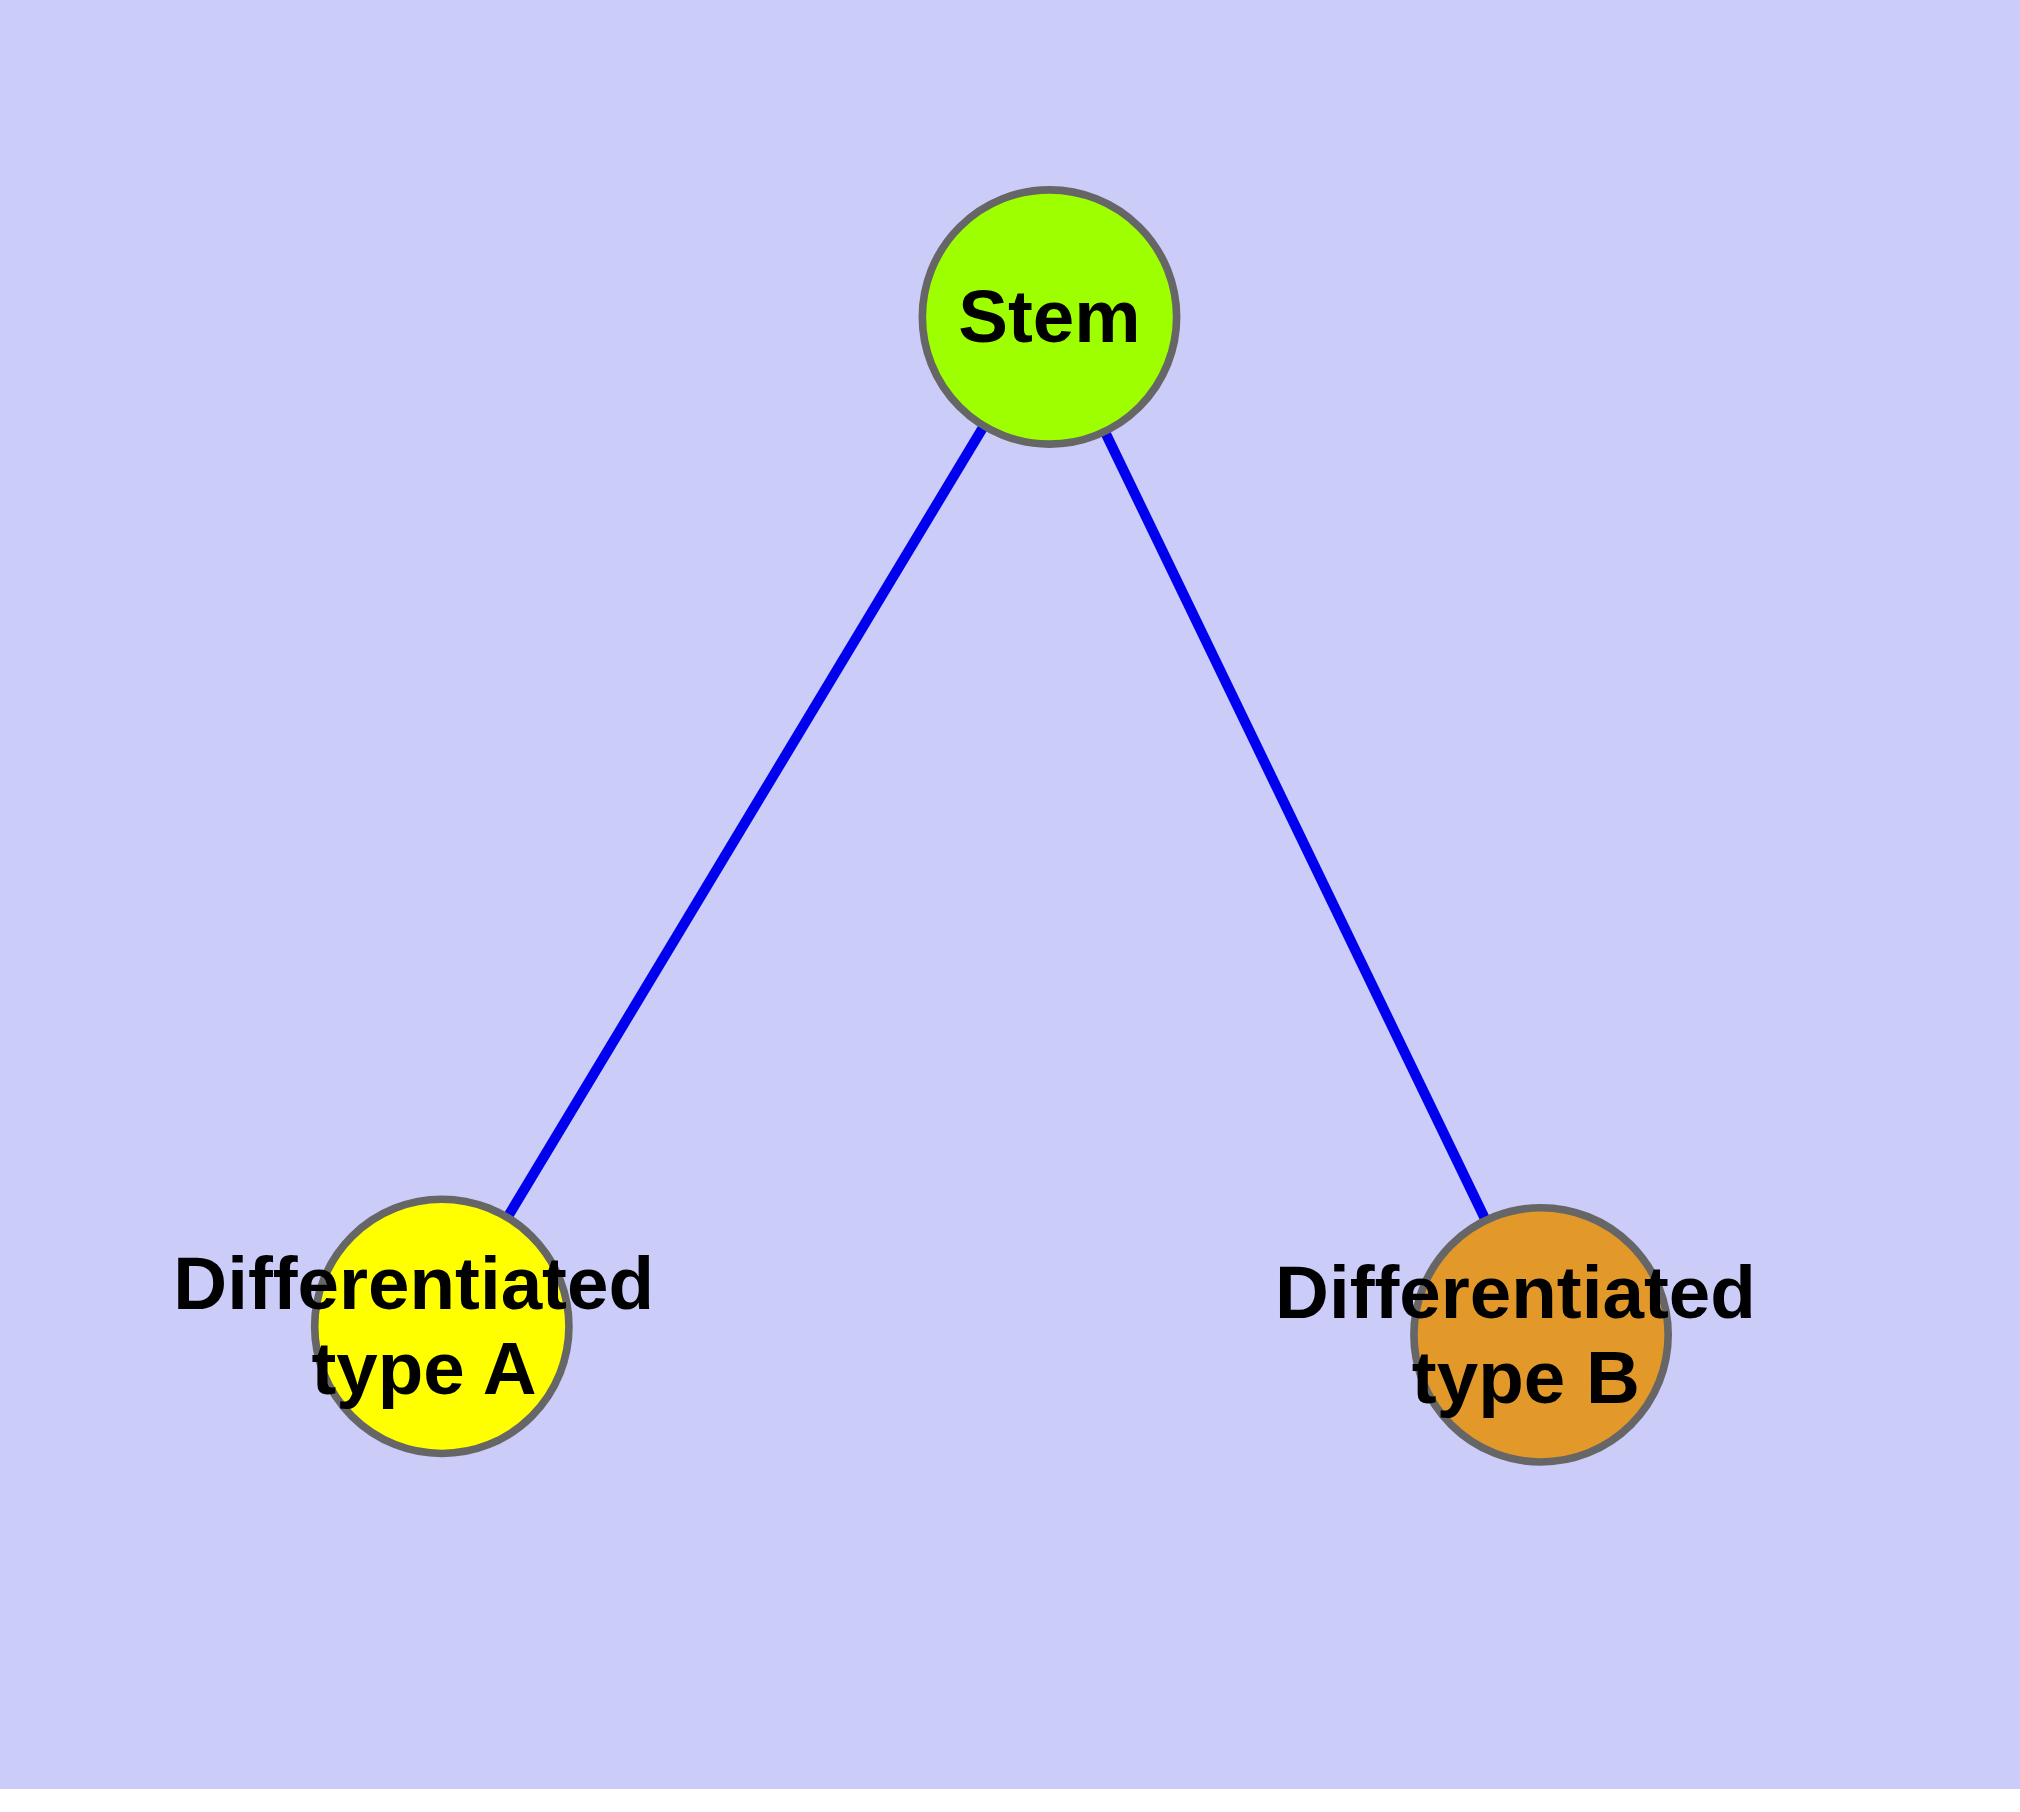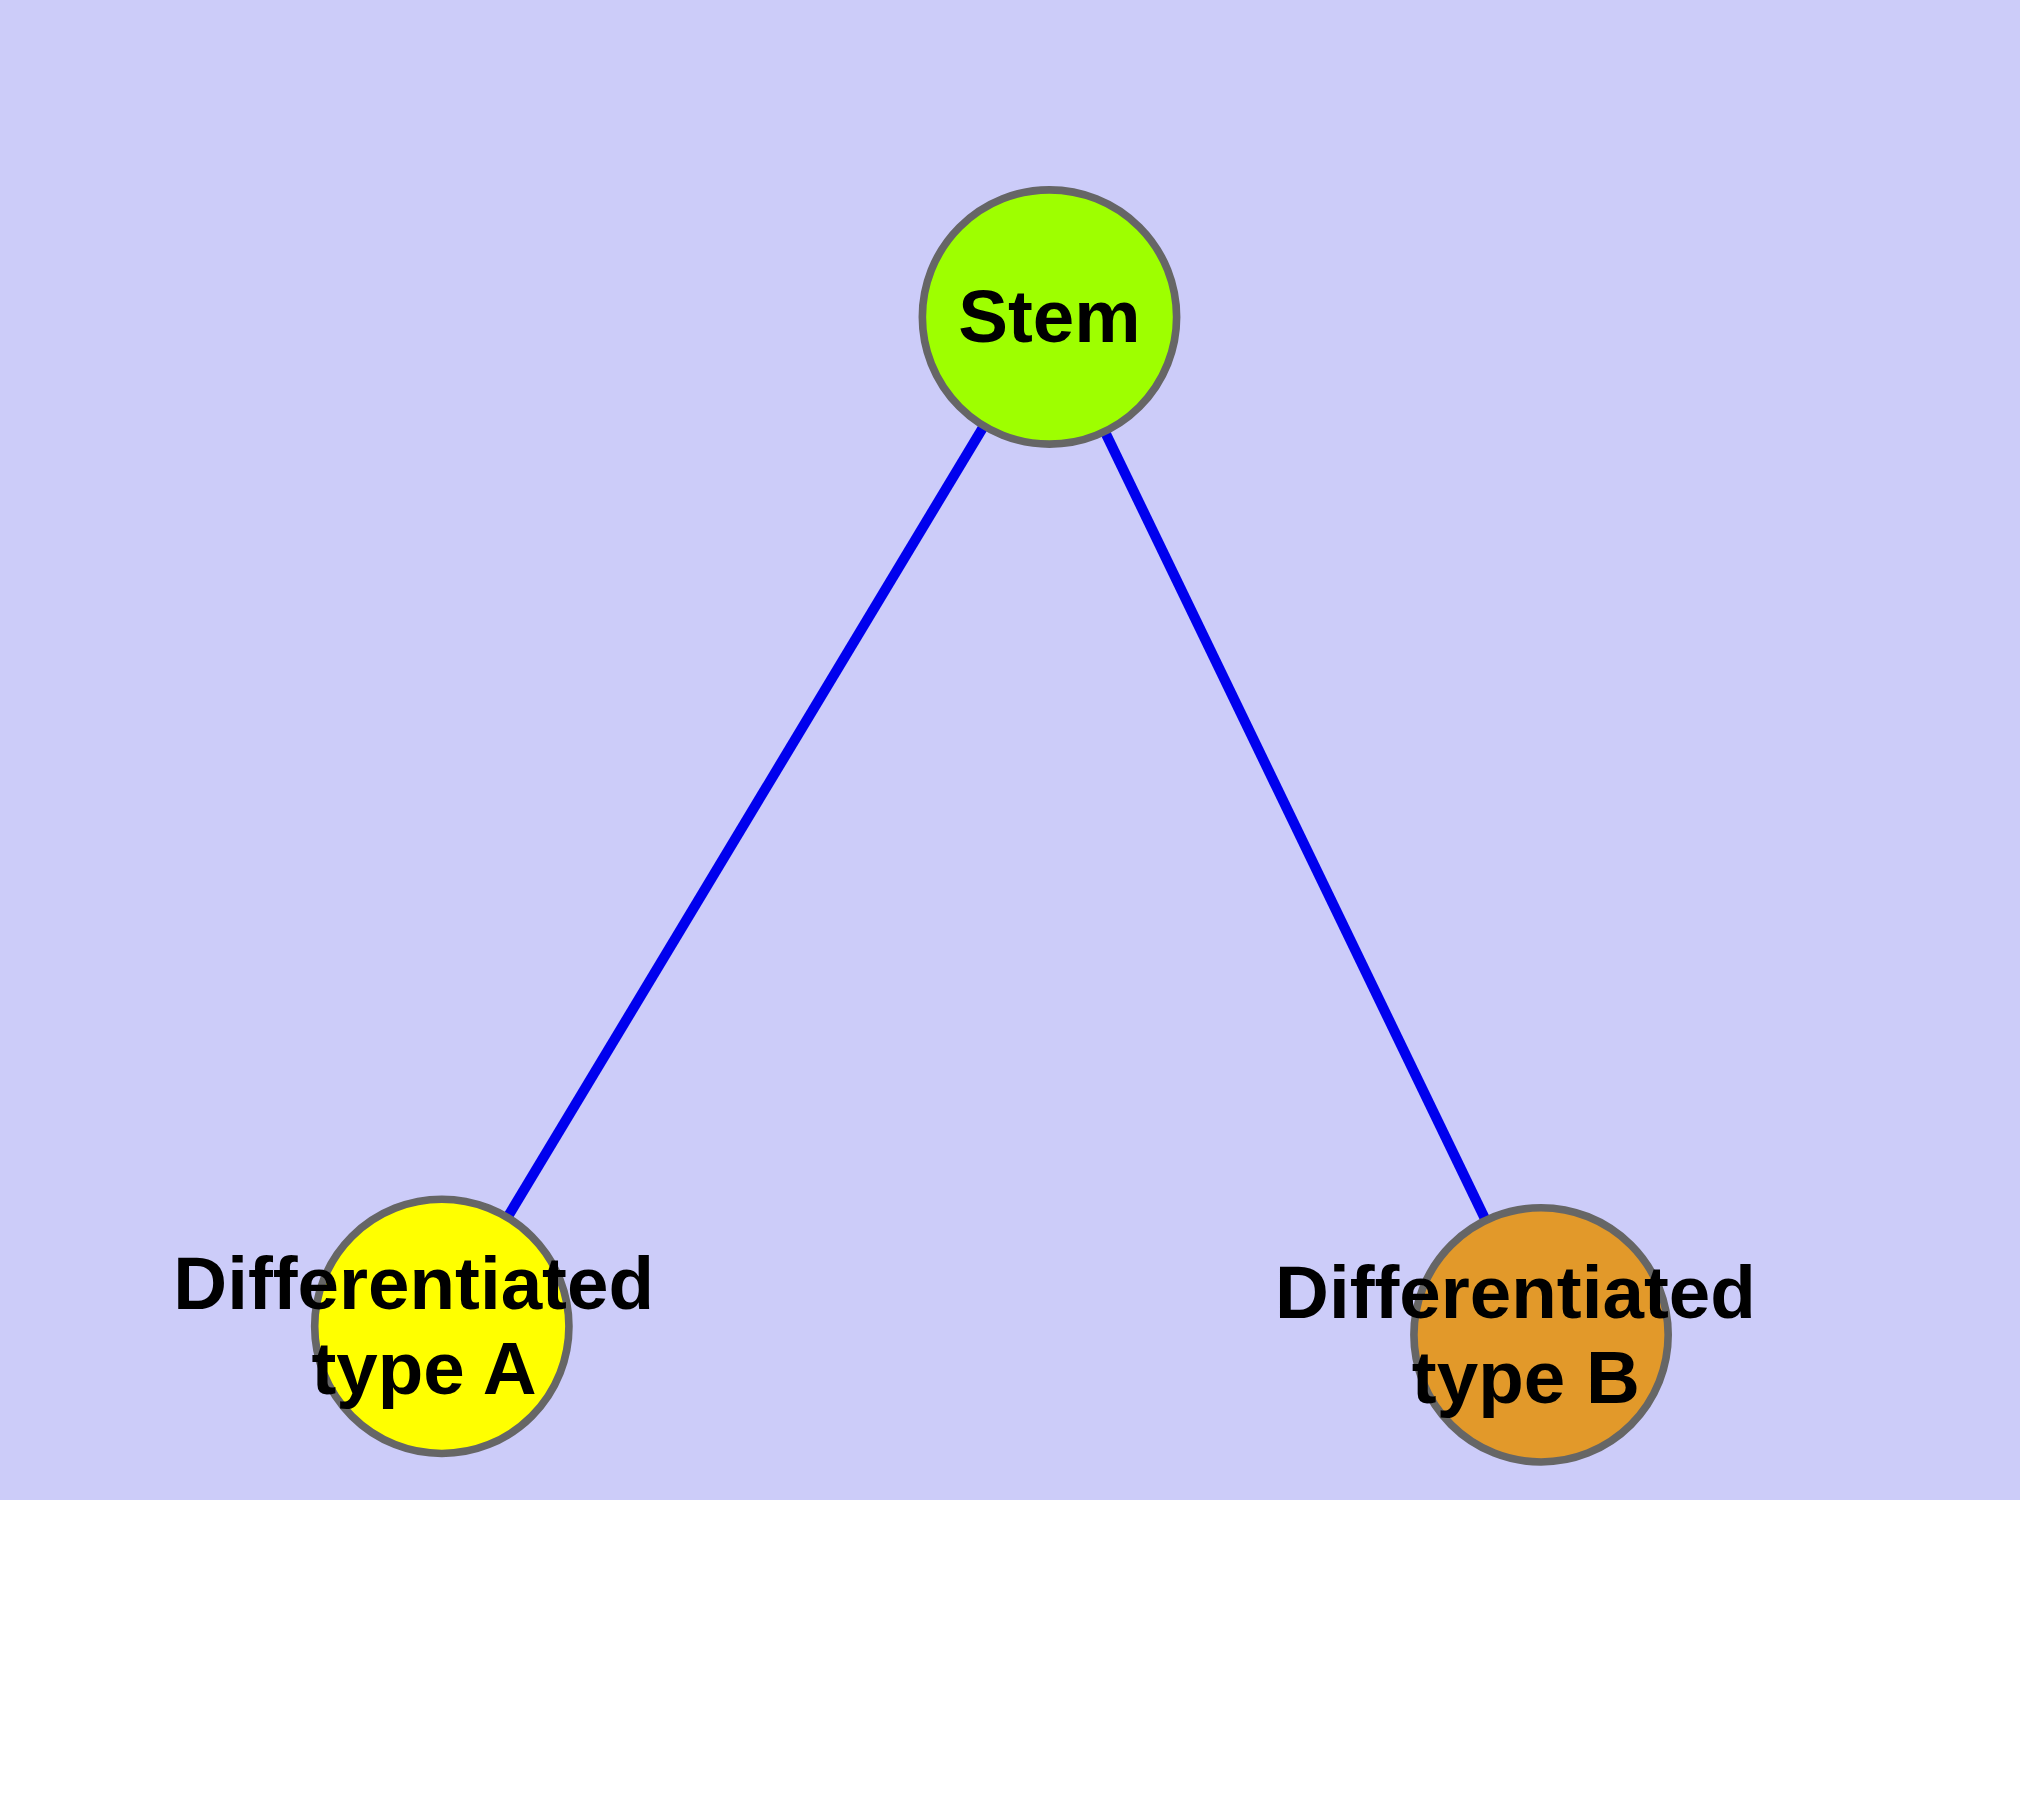--- a/index.html
+++ b/index.html
@@ -3,21 +3,21 @@
 <meta charset="utf-8">
 <style>
   html, body {
     margin: 0;
     padding: 0;
     background: #ffffff;
   }
   #canvas {
     position: relative;
     width: 2021px;
-    height: 1500px;
+    height: 1789px;
     background: #ccccf9;
     overflow: hidden;
     font-family: "Liberation Sans", sans-serif;
   }
   #graph-svg {
     position: absolute;
     left: 0;
     top: 0;
     width: 2021px;
     height: 1812px;

